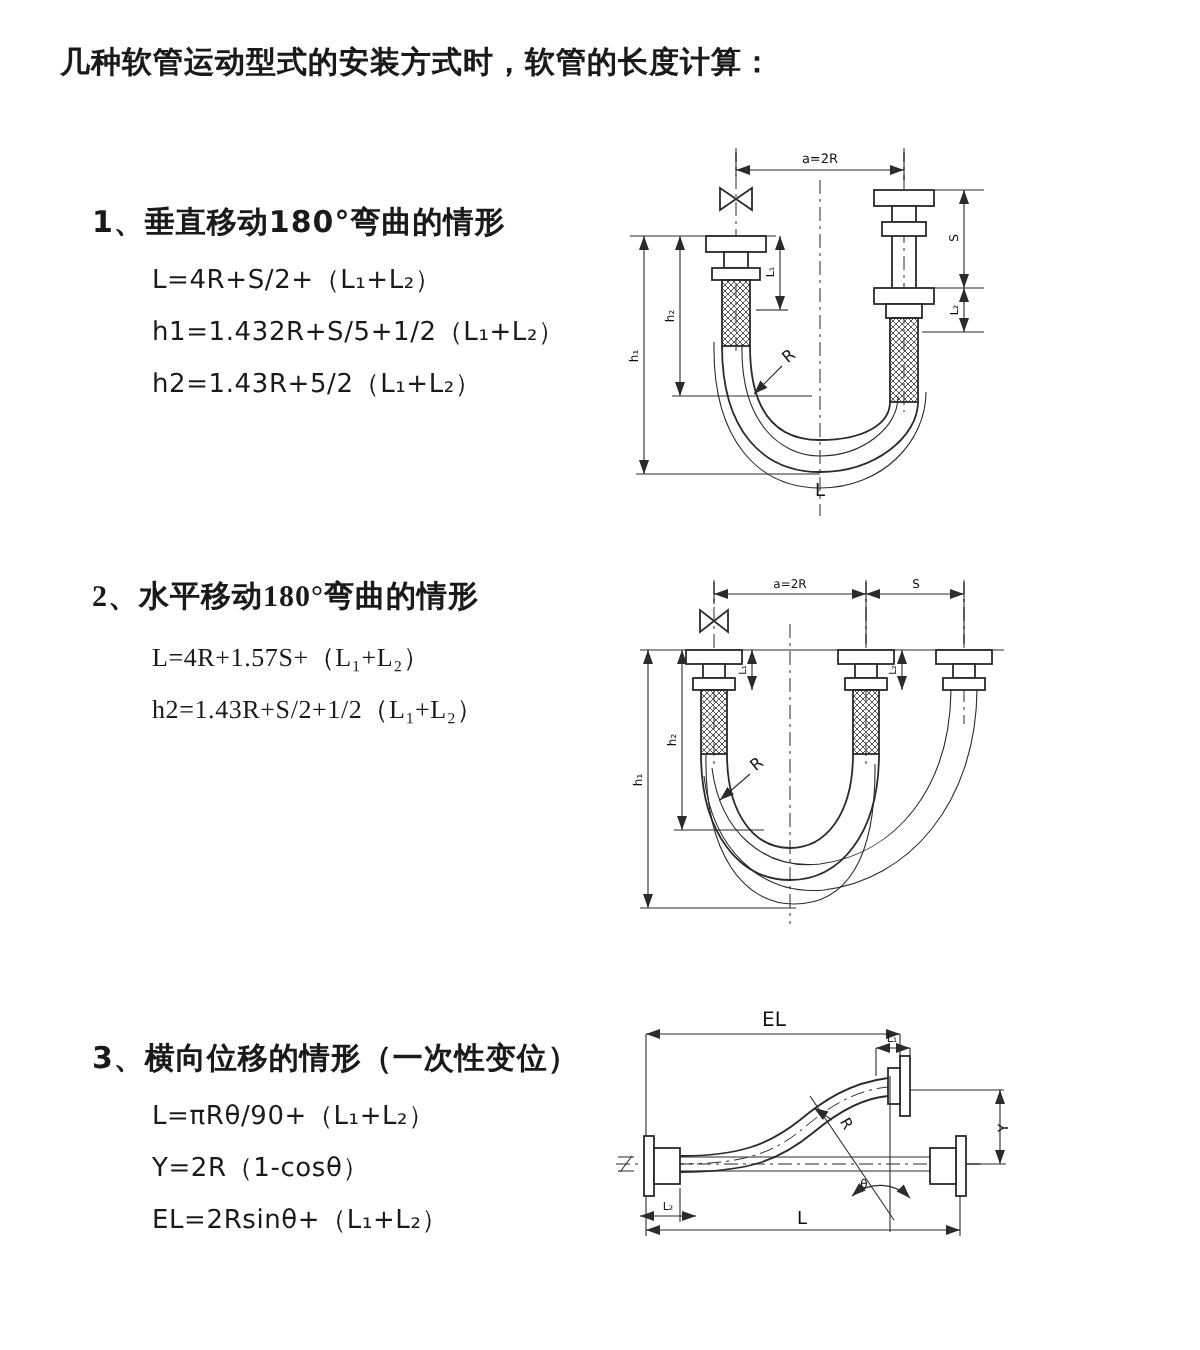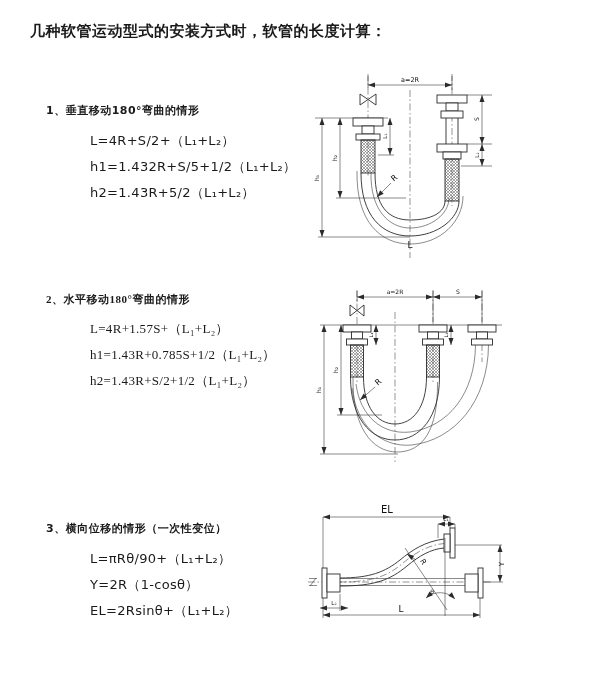--- a/index.html
+++ b/index.html
@@ -5,22 +5,22 @@
   html,body{margin:0;padding:0;}
   body{
     width:600px;height:675px;position:relative;background:#ffffff;
     font-family:"DejaVu Sans","Liberation Sans",sans-serif;color:#1a1a1a;
     overflow:hidden;
   }
   .abs{position:absolute;}
   .title{
     left:30px;top:22px;font-size:15px;font-weight:600;letter-spacing:0.5px;
   }
-  .sec .heading{font-size:11px;font-weight:600;letter-spacing:0.5px;line-height:18px;}
-  .sec .formulas{margin-top:8px;margin-left:44px;}
+  .sec .heading{font-size:15px;font-weight:600;letter-spacing:0.5px;line-height:18px;}
+  .sec .formulas{margin-top:8px;margin-left:30px;}
   .sec .formula{font-size:13px;font-weight:500;line-height:26px;letter-spacing:0.3px;white-space:nowrap;}
   svg{position:absolute;overflow:visible;}
   svg .ln{fill:none;stroke:#2b2b2b;stroke-width:0.9;}
   svg .thin{fill:none;stroke:#2b2b2b;stroke-width:0.55;}
   svg .dim{fill:none;stroke:#2b2b2b;stroke-width:0.55;}
   svg .cl{fill:none;stroke:#2b2b2b;stroke-width:0.5;stroke-dasharray:7 2.5 1.5 2.5;}
   svg .fl{fill:#ffffff;stroke:#2b2b2b;stroke-width:0.9;}
   svg text{font-family:"DejaVu Sans","Liberation Sans",sans-serif;fill:#111;}
 </style>
 </head>
@@ -124,21 +124,20 @@
     <text x="86" y="114" font-size="8" text-anchor="middle" transform="rotate(-40 86 114)">R</text>
   </g>
 
   <text x="100" y="182" font-size="9" text-anchor="middle">L</text>
 </svg>
 
 <div class="abs sec" style="left:46px;top:290px;font-family:Liberation Serif, serif;">
   <div class="heading">2、水平移动180°弯曲的情形</div>
   <div class="formulas">
     <div class="formula">L=4R+1.57S+（L₁+L₂）</div>
-    <div class="formula">h1=1.43R+0.785S+1/2（L₁+L₂）</div>
     <div class="formula">h2=1.43R+S/2+1/2（L₁+L₂）</div>
   </div>
 </div>
 
 <svg style="left:310px;top:282px;" width="290" height="190" viewBox="0 0 290 190">
   <defs>
     <marker id="m2" viewBox="0 0 8 6" markerWidth="8" markerHeight="6" refX="7.5" refY="3" orient="auto-start-reverse" markerUnits="userSpaceOnUse">
       <path d="M0.5,0.5 L7.5,3 L0.5,5.5 Z" fill="#2b2b2b"></path>
     </marker>
     <pattern id="p2" width="3" height="3" patternUnits="userSpaceOnUse">

